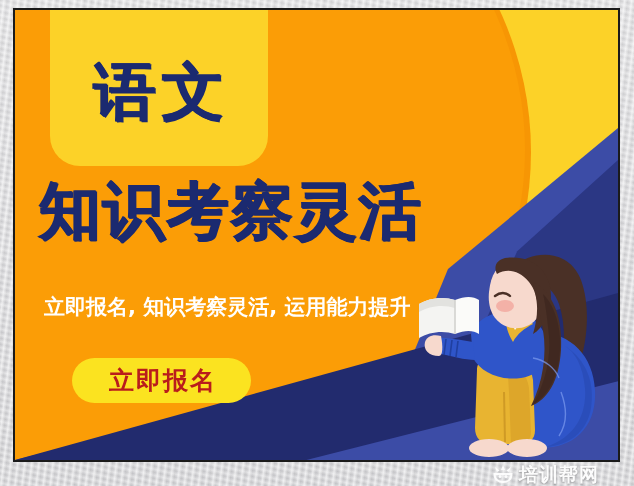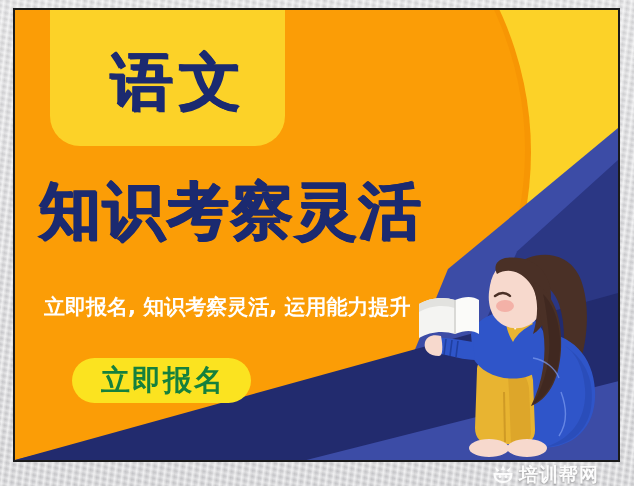--- a/index.html
+++ b/index.html
@@ -117,28 +117,27 @@
     z-index: 3;
     clip-path: polygon(100% 0%, 100% 100%, 6% 100%, 52% 30%);
   }
 
   
   .subject-badge {
     position: absolute;
     left: 35px;
     top: 0px;
     width: 218px;
-    height: 136px;
+    height: 156px;
     background: #fcd228;
     border-radius: 0 0 30px 30px;
     z-index: 6;
     display: flex;
     align-items: center;
     justify-content: center;
-    padding-left: 17px;
   }
   .subject-badge .txt {
     font-size: 62px;
     font-weight: 700;
     color: #1b2a70;
     letter-spacing: 6px;
     line-height: 1;
     padding-left: 6px;
     padding-top: 8px;
     text-shadow: 1px 1px 0 #1b2a70, -1px 0 0 #1b2a70;
@@ -181,23 +180,23 @@
     height: 45px;
     border-radius: 24px;
     background: #fbe320;
     z-index: 7;
     display: flex;
     align-items: center;
     justify-content: center;
     cursor: pointer;
   }
   .cta .txt {
-    font-size: 29px;
-    font-weight: 700;
-    color: #15803d;
+    font-size: 25px;
+    font-weight: 700;
+    color: #b91c1c;
     letter-spacing: 2px;
     line-height: 1;
     padding-left: 3px;
   }
 
   
   .illus {
     position: absolute;
     left: 400px;
     top: 232px;

